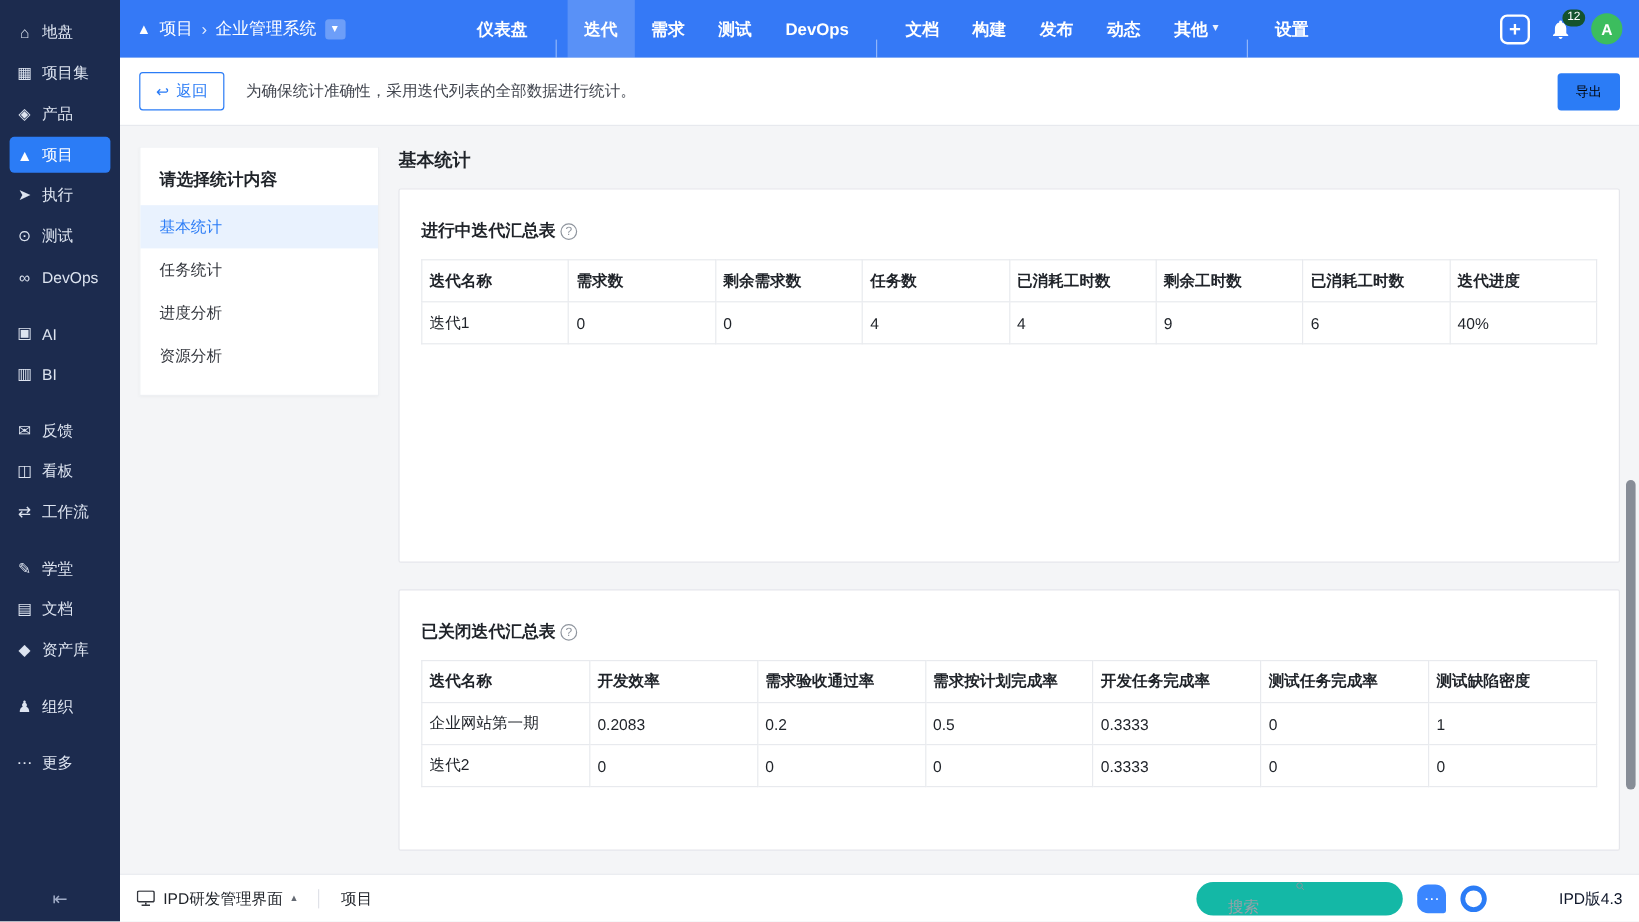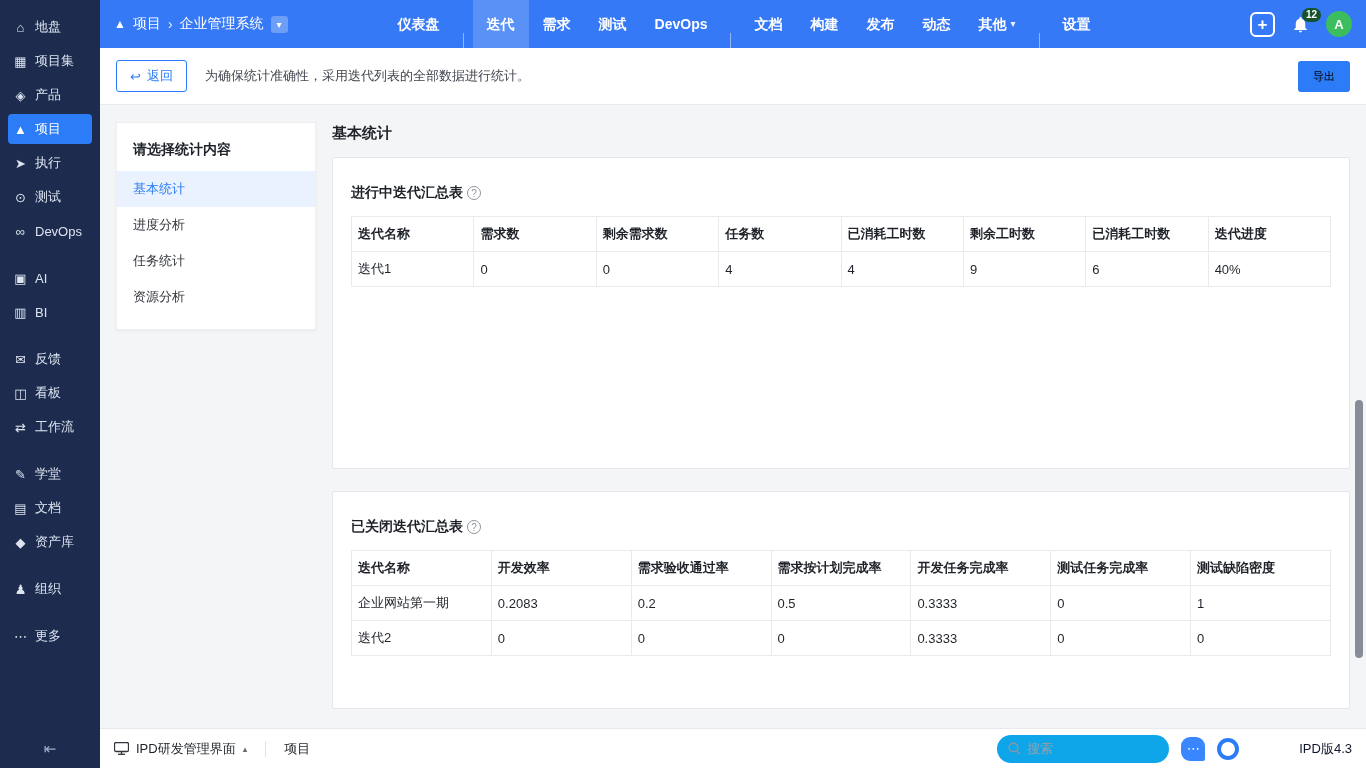--- a/index.html
+++ b/index.html
@@ -21,21 +21,21 @@
   .c-sep{opacity:.85;}
   .c-chip{display:inline-flex;align-items:center;justify-content:center;width:17px;height:17px;background:rgba(255,255,255,.28);border-radius:3px;font-size:10px;cursor:pointer;}
   .tabs{display:flex;align-items:flex-end;height:48px;margin-left:96px;font-weight:bold;}
   .tab{display:inline-flex;align-items:center;gap:4px;height:48px;line-height:48px;padding:0 14px;font-size:14px;cursor:pointer;}
   .tab.active{background:rgba(255,255,255,.18);}
   .tab-chev{font-size:10px;opacity:.9;}
   .nav-sep{width:1px;height:15px;background:rgba(255,255,255,.45);margin:0 9px;}
   .h-right{margin-left:auto;display:flex;align-items:center;gap:16px;}
   .plus-btn{width:25px;height:25px;border:2px solid #fff;border-radius:6px;display:flex;align-items:center;justify-content:center;font-size:17px;font-weight:bold;cursor:pointer;line-height:1;}
   .bell-wrap{position:relative;cursor:pointer;display:flex;align-items:center;}
-  .badge{position:absolute;top:-7px;left:11px;background:#14532d;color:#fff;font-size:10px;height:14px;line-height:14px;padding:0 4px;border-radius:8px;font-weight:bold;}
+  .badge{position:absolute;top:-7px;left:11px;background:#14532d;color:#fff;font-size:10px;height:14px;line-height:14px;padding:0 4px;border-radius:8px;font-weight:normal;}
   .avatar{width:26px;height:26px;border-radius:50%;background:#3cbd5e;color:#fff;display:flex;align-items:center;justify-content:center;font-size:13px;font-weight:bold;cursor:pointer;}
 
   
   .toolbar{position:absolute;left:100px;top:48px;right:0;height:57px;background:#fff;border-bottom:1px solid #e7e9ee;display:flex;align-items:center;padding:0 16px;z-index:3;}
   .back-btn{display:inline-flex;align-items:center;gap:6px;border:1px solid #2b7cf6;color:#2b7cf6;background:#fff;border-radius:3px;padding:6px 13px;font-size:13px;cursor:pointer;}
   .notice{margin-left:18px;font-size:13px;color:#42464f;text-align:right;}
   .export-btn{margin-left:auto;background:#2b7cf6;color:#000000;border:none;border-radius:3px;padding:8px 15px;font-size:11px;cursor:pointer;font-family:Liberation Mono, monospace;}
 
   
   .main{position:absolute;left:100px;top:106px;right:0;bottom:40px;background:#f4f5f7;padding:16px;display:flex;gap:16px;overflow:hidden;}
@@ -57,21 +57,21 @@
   
   .scroll-thumb{position:absolute;right:3px;top:400px;width:8px;height:258px;background:#878d97;border-radius:4px;z-index:6;cursor:pointer;}
 
   
   .footer{position:absolute;left:100px;right:0;bottom:0;height:40px;background:#fff;border-top:1px solid #e7e9ee;display:flex;align-items:center;padding:0 14px;z-index:4;}
   .f-app{display:flex;align-items:center;gap:7px;cursor:pointer;}
   .f-chev{font-size:9px;color:#646a73;}
   .f-div{width:1px;height:16px;background:#e0e2e8;margin:0 18px;}
   .f-tab{cursor:pointer;}
   .f-right{margin-left:auto;display:flex;align-items:center;gap:12px;}
-  .search{display:flex;align-items:center;gap:6px;background:#0ea5e9;border-radius:15px;height:28px;width:172px;padding:0 11px;}
+  .search{display:flex;align-items:center;gap:6px;background:#14b8a6;border-radius:15px;height:28px;width:172px;padding:0 11px;flex-direction:column;}
   .search input{border:none;background:transparent;outline:none;font-size:13px;width:120px;color:#333;}
   .search input::placeholder{color:#9aa0a8;}
   .chat-ico{width:24px;height:24px;border-radius:9px 9px 2px 9px;background:#3a86ff;color:#fff;display:flex;align-items:center;justify-content:center;font-size:13px;cursor:pointer;line-height:1;}
   .logo{width:22px;height:22px;border-radius:50%;border:4px solid #2b7cf6;background:#fff;}
   .version{font-size:13px;color:#0f172a;margin-left:48px;}
 </style>
 </head>
 <body>
 
 <div class="sidebar">
@@ -191,22 +191,22 @@
     <span>返回</span>
   </button>
   <span class="notice">为确保统计准确性，采用迭代列表的全部数据进行统计。</span>
   <button class="export-btn">导出</button>
 </div>
 
 <div class="main">
   <div class="panel">
     <div class="panel-title">请选择统计内容</div>
     <div class="panel-item active">基本统计</div>
+    <div class="panel-item">任务统计</div>
     <div class="panel-item">进度分析</div>
-    <div class="panel-item">任务统计</div>
     <div class="panel-item">资源分析</div>
   </div>
 
   <div class="content">
     <div class="content-title">基本统计</div>
 
     <div class="card card1">
       <div class="card-title">
         <span>进行中迭代汇总表</span>
         <span class="help">?</span>

